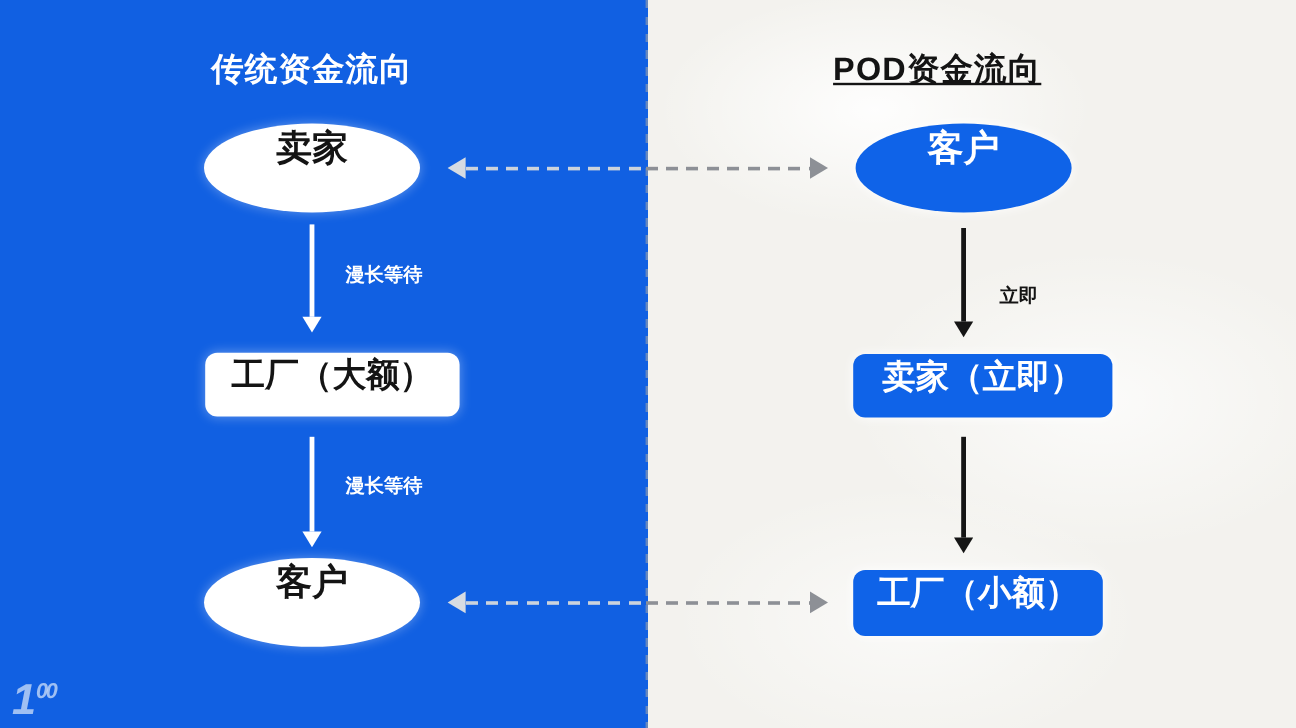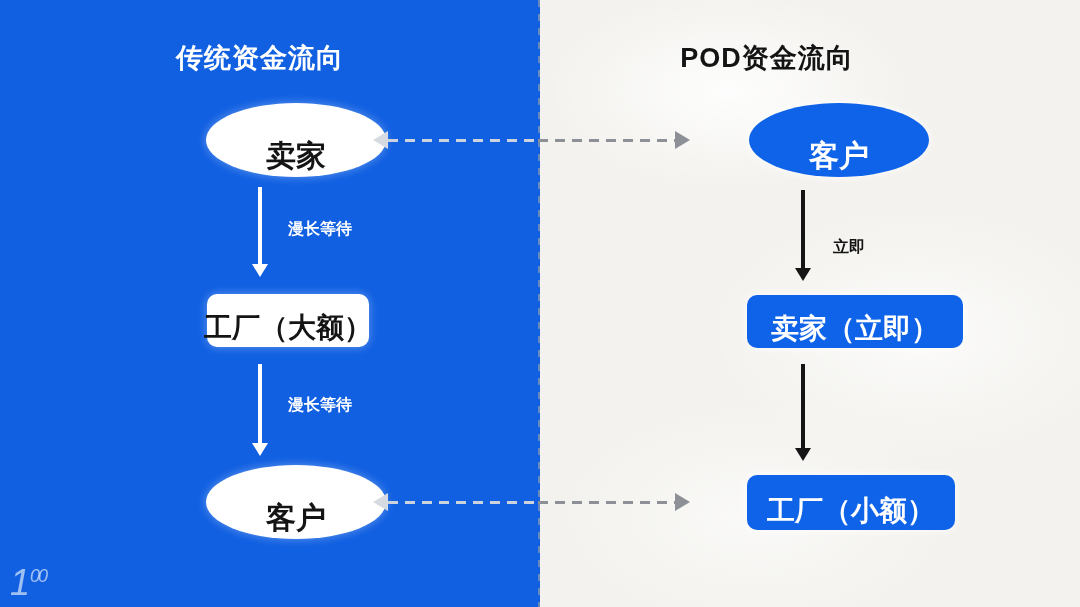--- a/index.html
+++ b/index.html
@@ -13,24 +13,24 @@
       radial-gradient(ellipse 260px 140px at 35% 15%, rgba(255,255,255,.9) 0%, rgba(255,255,255,0) 70%),
       radial-gradient(ellipse 300px 180px at 70% 55%, rgba(255,255,255,.7) 0%, rgba(255,255,255,0) 70%),
       radial-gradient(ellipse 280px 160px at 40% 85%, rgba(255,255,255,.6) 0%, rgba(255,255,255,0) 70%),
       #f3f2ee;}
   .divider{position:absolute;left:538px;top:0;width:2px;height:607px;
     background:repeating-linear-gradient(180deg, rgba(150,158,170,.65) 0 7px, rgba(0,0,0,0) 7px 14px);}
 
   .panel-title{position:absolute;top:40px;width:320px;text-align:center;
     font-size:27px;font-weight:bold;letter-spacing:1px;white-space:nowrap;}
   .title-left{left:100px;color:#ffffff;}
-  .title-right{left:607px;color:#141414;}
+  .title-right{left:621px;color:#141414;text-decoration:underline;}
 
-  .node{position:absolute;display:flex;align-items:flex-end;justify-content:center;
-    font-weight:bold;white-space:nowrap;margin-left:36px;}
+  .node{position:absolute;display:flex;align-items:flex-start;justify-content:center;
+    font-weight:bold;white-space:nowrap;}
   .ellipse{border-radius:50%;}
   .rect{border-radius:10px;}
   .node-white{background:#ffffff;color:#141414;box-shadow:0 0 10px rgba(255,255,255,.35);}
   .node-blue{background:#0f63e8;color:#ffffff;box-shadow:0 0 10px rgba(255,255,255,.9);}
   .f30{font-size:30px;}
   .f28{font-size:28px;}
 
   
   .v-arrow{position:absolute;width:16px;display:flex;flex-direction:column;align-items:center;}
   .v-arrow .stem{width:4px;flex:1;}
@@ -52,40 +52,40 @@
     border-left:15px solid #8d9096;}
   .h-dashed .seg{height:3px;}
   .h-dashed .seg-light{width:150px;
     background:repeating-linear-gradient(90deg,#ccd3dc 0 10px,rgba(0,0,0,0) 10px 17px);}
   .h-dashed .seg-gray{width:137px;
     background:repeating-linear-gradient(90deg,#8d9096 0 10px,rgba(0,0,0,0) 10px 17px);}
 
   
   .watermark{position:absolute;left:10px;top:558px;display:flex;align-items:center;
     color:rgba(215,228,250,.72);font-weight:bold;}
-  .wm-logo{font-size:36px;line-height:36px;font-weight:normal;font-style:italic;}
+  .wm-logo{font-size:36px;line-height:36px;font-weight:bold;font-style:italic;}
   .wm-sup{font-size:18px;vertical-align:super;letter-spacing:-2px;}
   .wm-text{font-size:27px;margin-left:8px;letter-spacing:2px;}
 </style>
 </head>
 <body>
 
 <div class="canvas">
 
   <div class="half half-left"></div>
   <div class="half half-right"></div>
   <div class="divider"></div>
 
   <div class="panel-title title-left">传统资金流向</div>
   <div class="panel-title title-right">POD资金流向</div>
 
   <div class="node ellipse node-white f30" style="left:170px;top:103px;width:180px;height:74px;">
     <span>卖家</span>
   </div>
-  <div class="node rect node-white f28" style="left:171px;top:294px;width:162px;height:53px;">
+  <div class="node rect node-white f28" style="left:171px;top:294px;width:212px;height:53px;">
     <span>工厂（大额）</span>
   </div>
   <div class="node ellipse node-white f30" style="left:170px;top:465px;width:180px;height:74px;">
     <span>客户</span>
   </div>
 
   <div class="v-arrow arrow-white" style="left:252px;top:187px;height:90px;">
     <div class="stem"></div>
     <div class="head"></div>
   </div>

